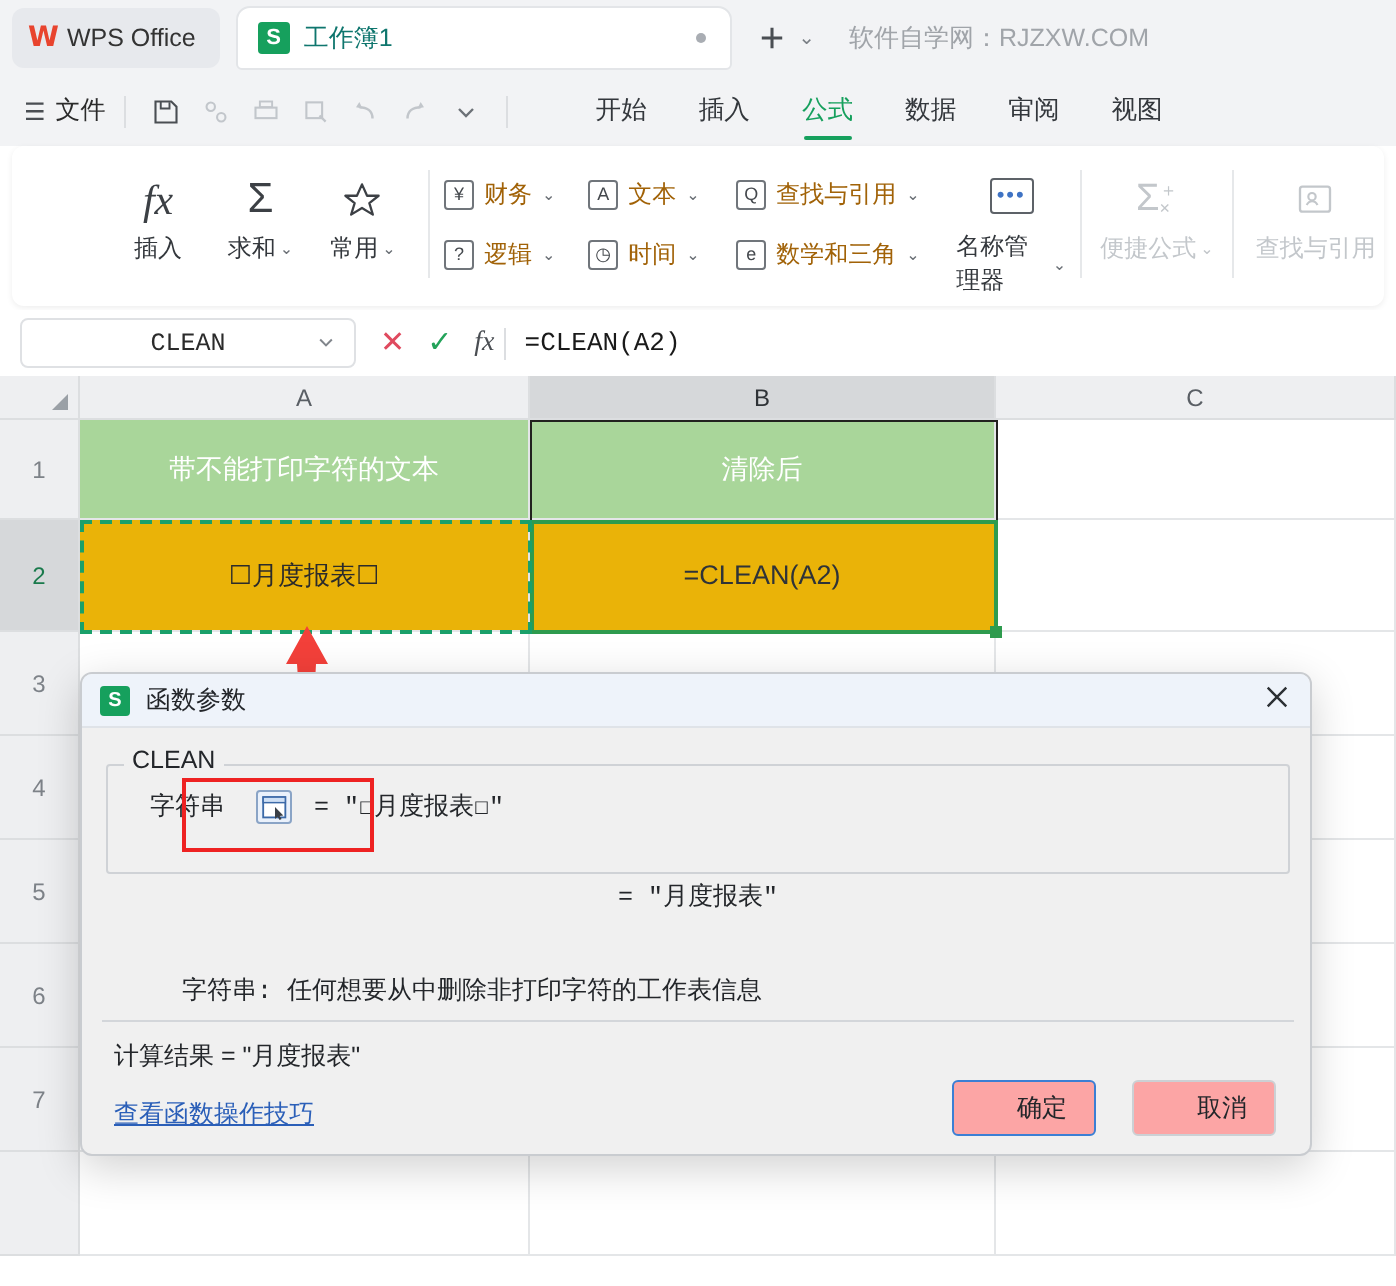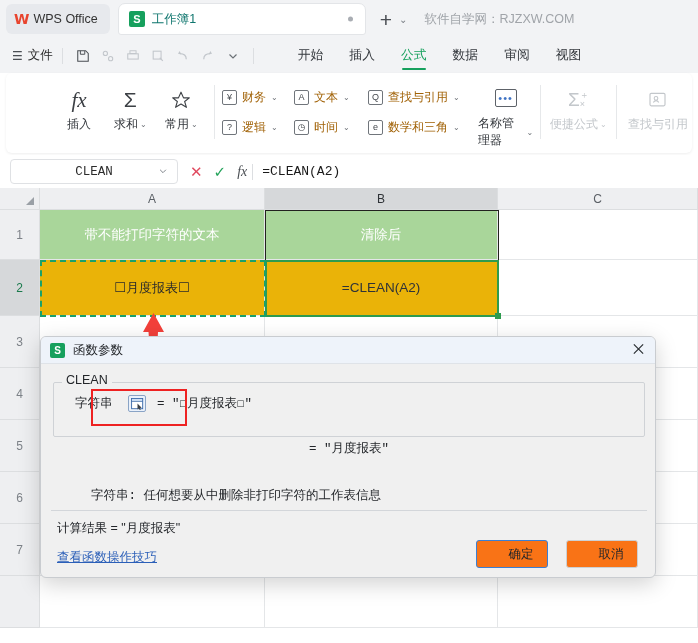--- a/index.html
+++ b/index.html
@@ -262,21 +262,21 @@
     font-size:12.5px; color:#23262a; font-family:"Liberation Mono", monospace;
   }
   .desc1 { position:absolute; left:16px; top:126px; font-size:12.5px; color:#23262a; }
   .desc2 { position:absolute; left:50px; top:150px; font-size:12.5px; color:#23262a;font-family:Liberation Mono, monospace; }
   .dlg-hr { position:absolute; left:10px; top:173px; width:596px; height:1px; background:#d3d6da; }
   .calc-line { position:absolute; left:16px; top:183px; font-size:12.5px; color:#23262a; }
   .tip-link { position:absolute; left:16px; top:212px; font-size:12.5px; color:#2b5fb8;
               text-decoration:underline; }
   .dlg-btn {
     position:absolute; top:203px; height:28px; width:72px;
-    background:#f97316; border:1px solid #ccd0d4; border-radius:3px;
+    background:#fca5a5; border:1px solid #ccd0d4; border-radius:3px;
     display:flex; align-items:center; justify-content:center;
     font-size:12.5px; color:#23262a;padding-left:18px;
   }
   .dlg-btn.ok { left:435px; border:1.5px solid #3b7fd4; }
   .dlg-btn.cancel { left:525px; }
 </style>
 </head>
 <body>
 
 <div id="app">

